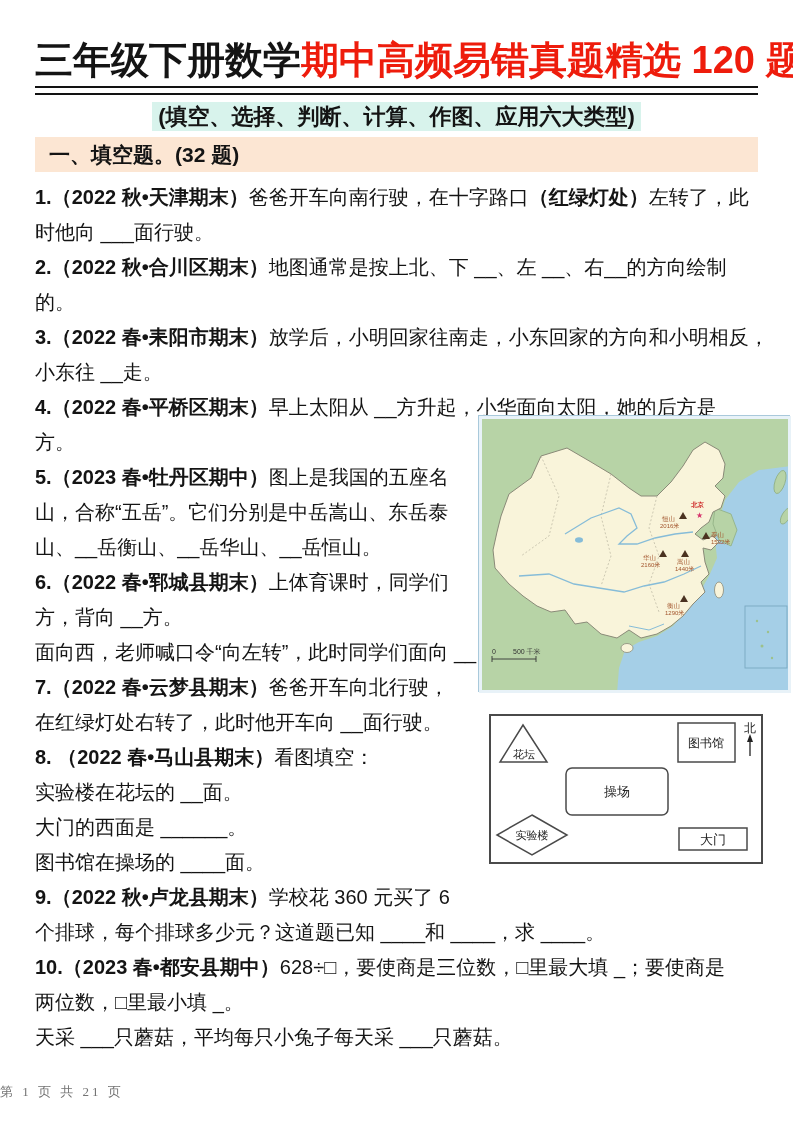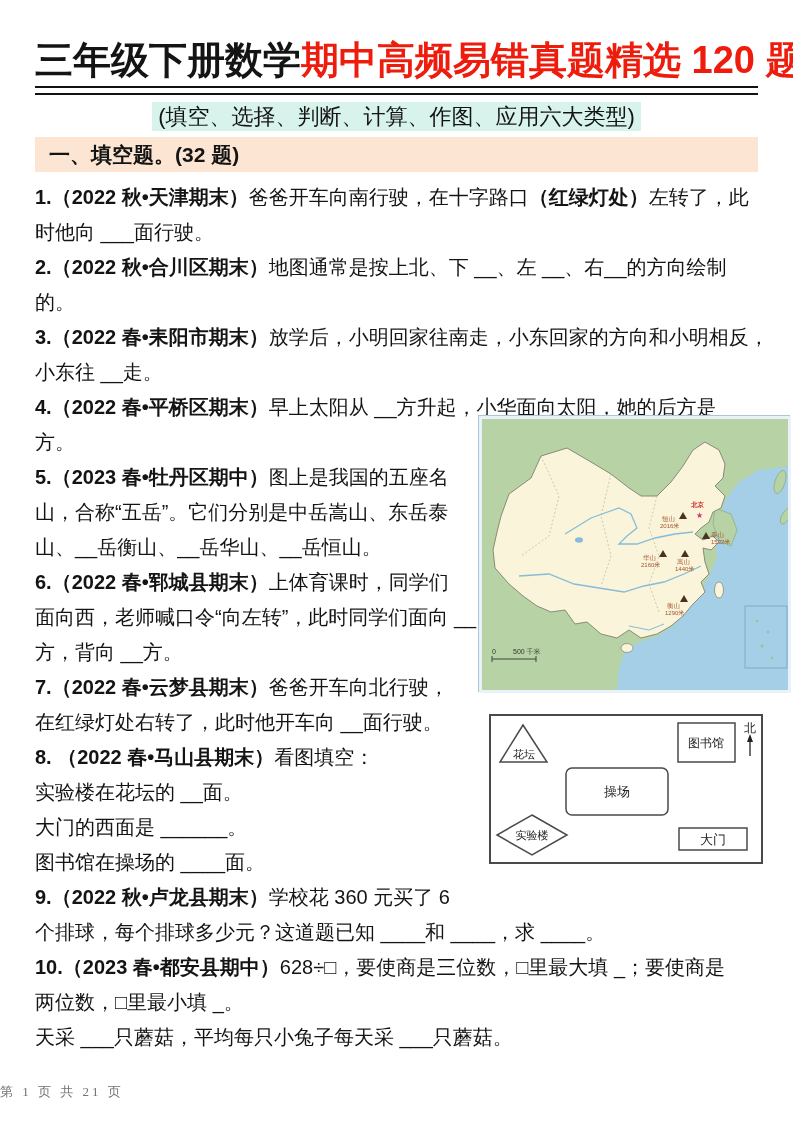--- a/index.html
+++ b/index.html
@@ -23,21 +23,21 @@
   .double-rule {
     margin-top:2px; height:9px;
     border-top:2.5px solid #121212;
     border-bottom:2.5px solid #121212;
   }
 
   
   .subtitle-row { margin-top:7px; text-align:center; height:29px; }
   .subtitle {
     display:inline-block; background:var(--subtitle-bg);
-    font-size:22px; font-weight:400; line-height:29px; padding:0 6px;
+    font-size:22px; font-weight:700; line-height:29px; padding:0 6px;
   }
 
   
   .section-bar {
     margin-top:6px; background:var(--section-bg);
     font-size:21px; font-weight:700; line-height:35px; height:35px;
     padding-left:14px;
   }
 
   
@@ -99,22 +99,22 @@
           <div class="qline"><span class="b">4.（2022 春•平桥区期末）</span><span>早上太阳从 __方升起，小华面向太阳，她的后方是 __</span></div>
           <div class="qline"><span>方。</span></div>
         </div>
         <div class="question">
           <div class="qline"><span class="b">5.（2023 春•牡丹区期中）</span><span>图上是我国的五座名</span></div>
           <div class="qline"><span>山，合称“五岳”。它们分别是中岳嵩山、东岳泰</span></div>
           <div class="qline"><span>山、__岳衡山、__岳华山、__岳恒山。</span></div>
         </div>
         <div class="question">
           <div class="qline"><span class="b">6.（2022 春•郓城县期末）</span><span>上体育课时，同学们</span></div>
+          <div class="qline"><span>方，背向 __方。</span></div>
           <div class="qline"><span>面向西，老师喊口令“向左转”，此时同学们面向 __</span></div>
-          <div class="qline"><span>方，背向 __方。</span></div>
         </div>
         <div class="question">
           <div class="qline"><span class="b">7.（2022 春•云梦县期末）</span><span>爸爸开车向北行驶，</span></div>
           <div class="qline"><span>在红绿灯处右转了，此时他开车向 __面行驶。</span></div>
         </div>
         <div class="question">
           <div class="qline"><span class="b">8. （2022 春•马山县期末）</span><span>看图填空：</span></div>
           <div class="qline"><span>实验楼在花坛的 __面。</span></div>
           <div class="qline"><span>大门的西面是 ______。</span></div>
           <div class="qline"><span>图书馆在操场的 ____面。</span></div>

